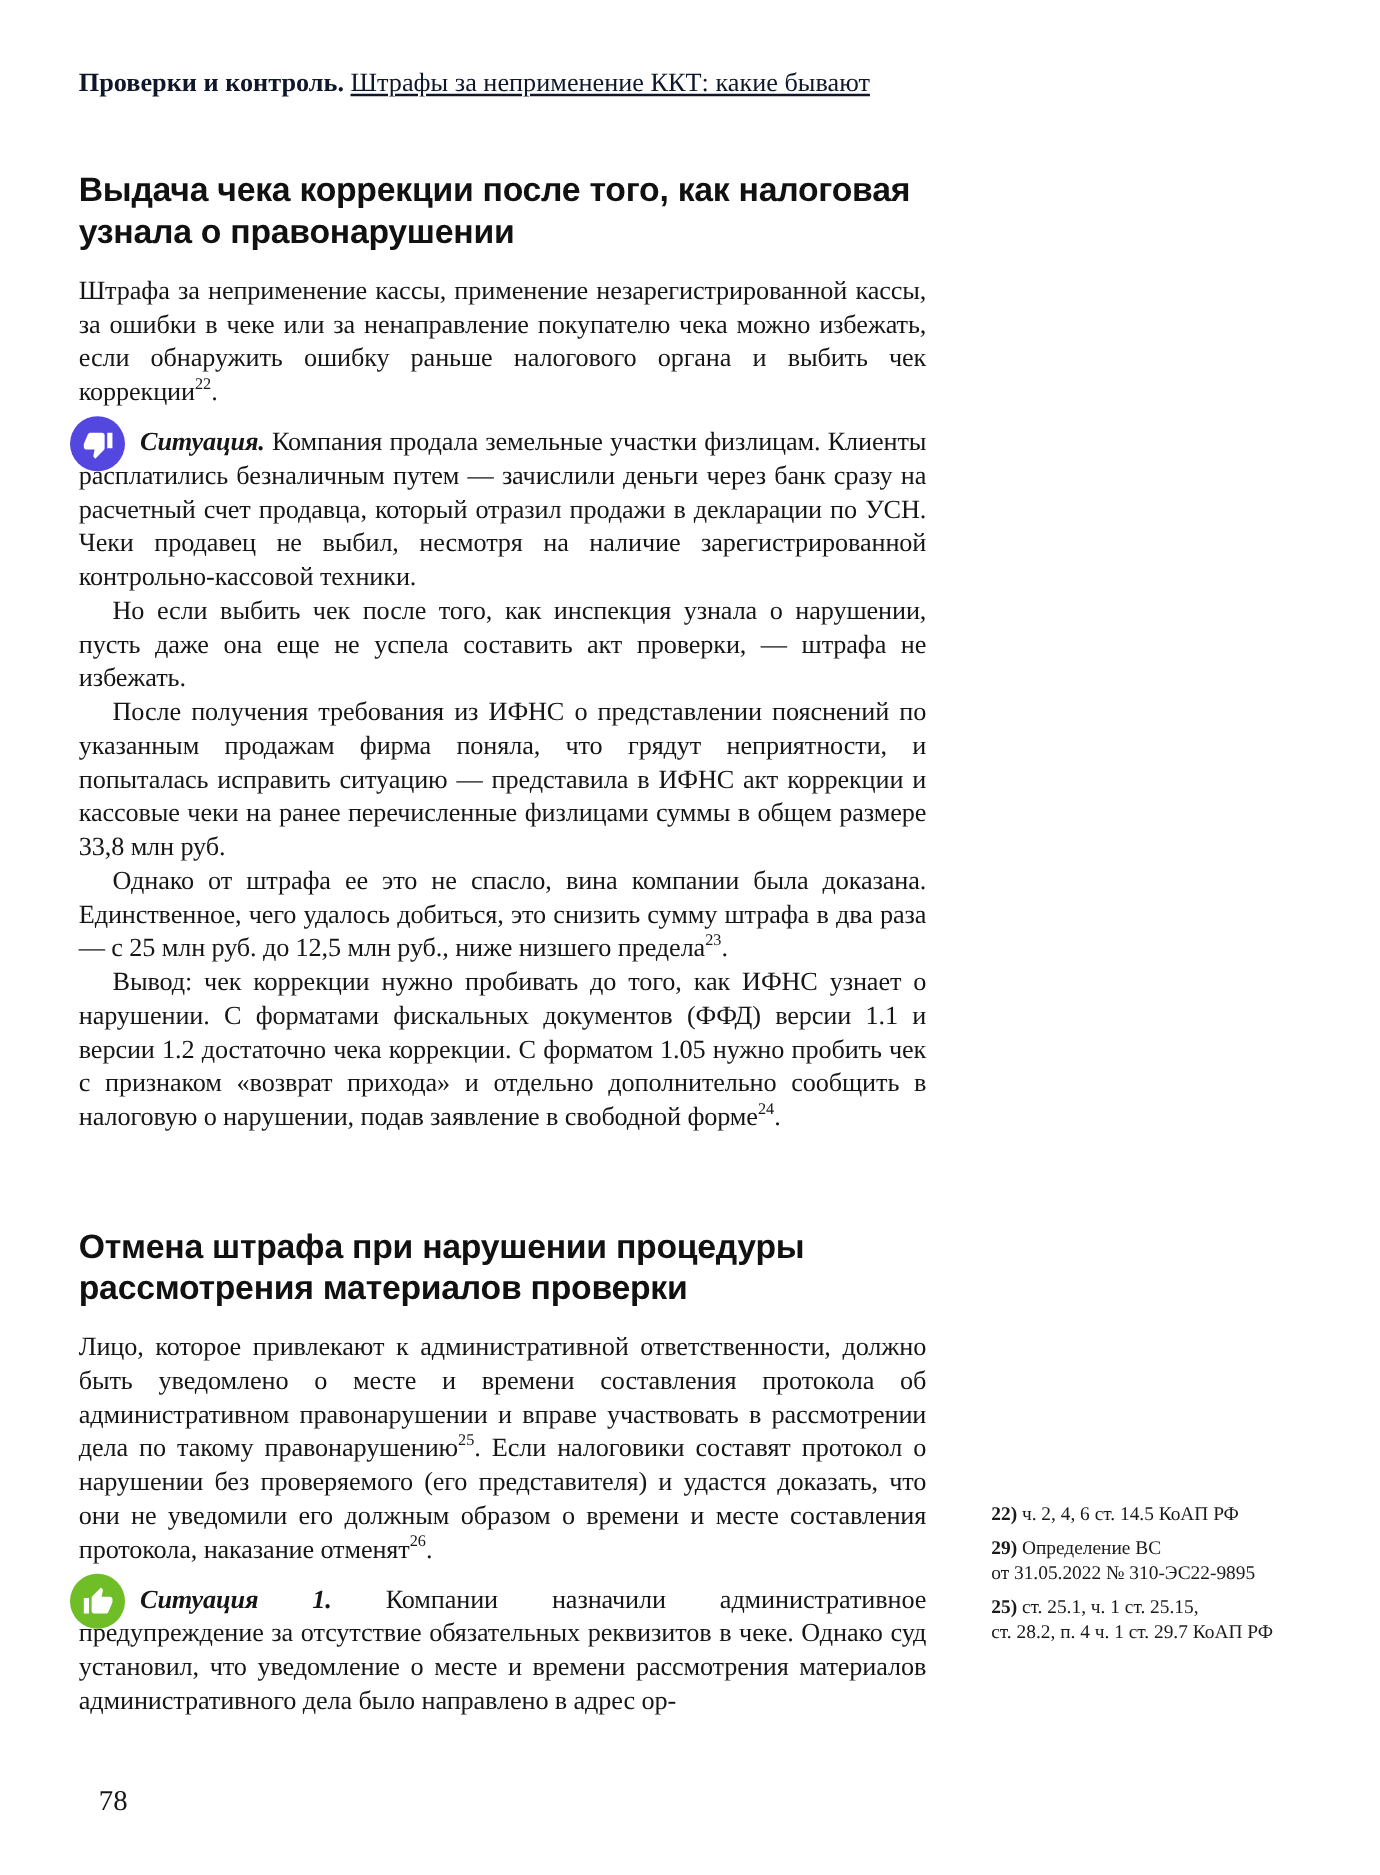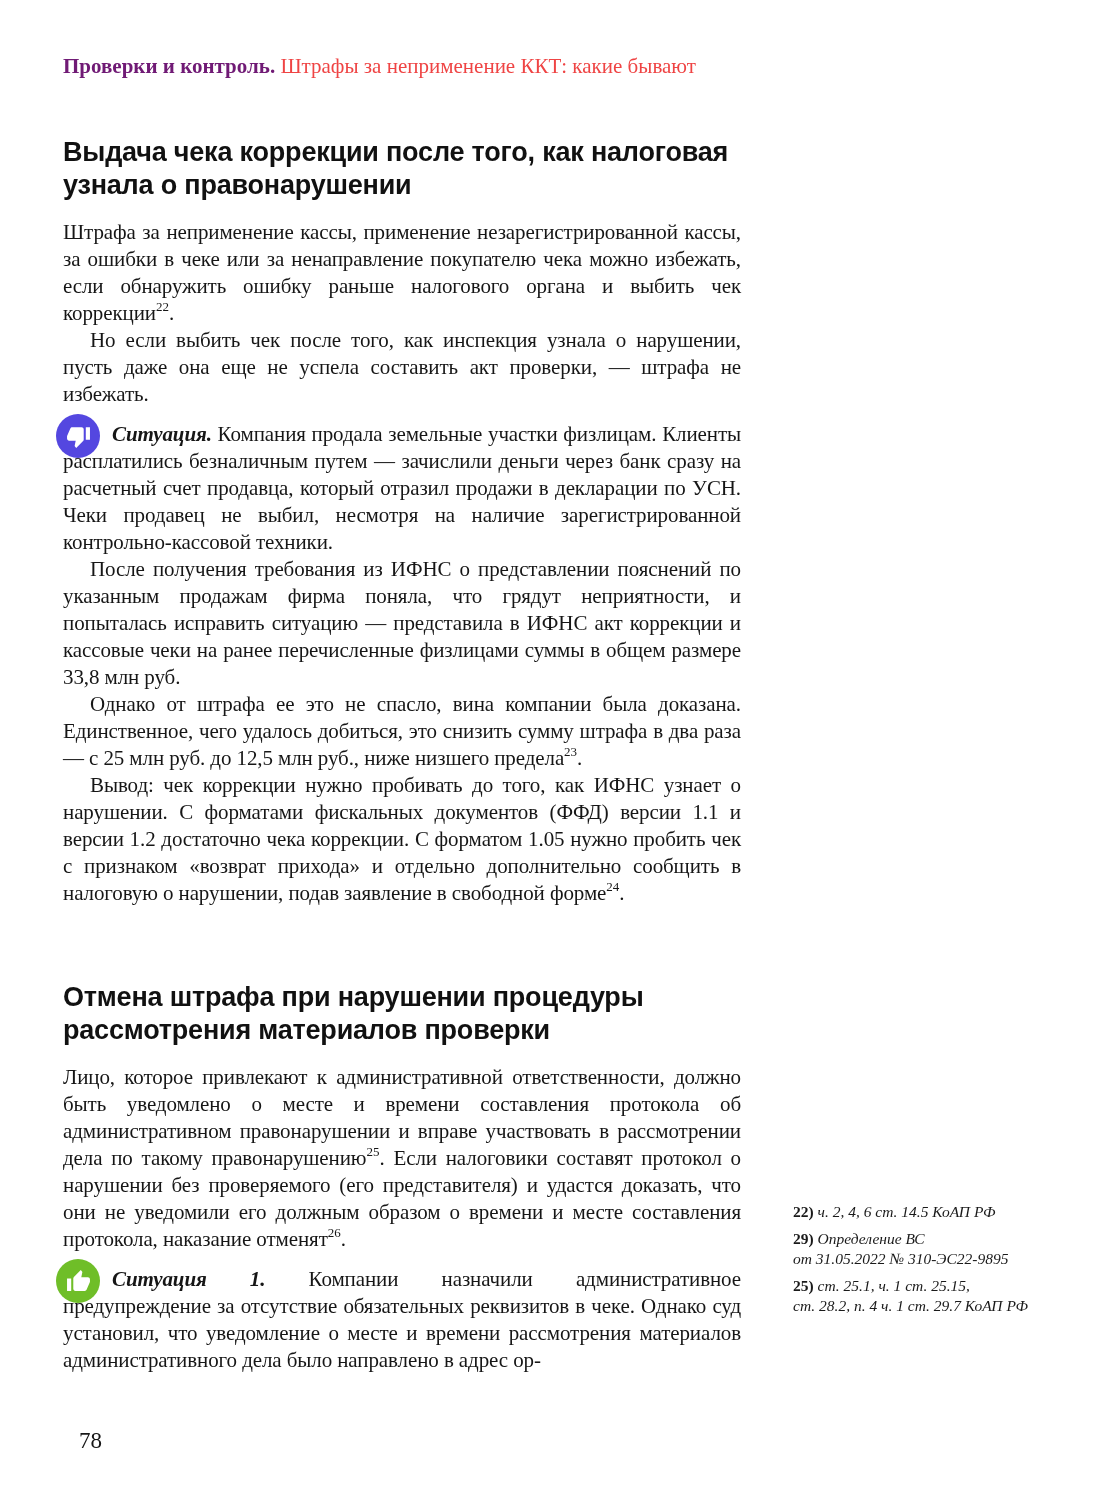--- a/index.html
+++ b/index.html
@@ -35,48 +35,48 @@
   .seg-b  { font-weight:normal; }
   .seg-bi { font-weight:bold; font-style:italic; }
   sup { font-size:13px; line-height:0; position:relative; top:-1px; vertical-align:super; letter-spacing:0; }
   
   .footnotes {
     position:absolute; left:793px; top:1202px; width:256px;
     font-size:15.5px; line-height:20px; color:#1a1a1a;
   }
   .fn { margin-bottom:7px; }
   .fn b { font-weight:bold;margin-top:44px; }
-  .fn .fn-text { white-space:pre-line;font-style:italic; }
+  .fn .fn-text { white-space:pre-line; }
   
   .pagenum { position:absolute; left:79px; top:1428px; font-size:23px; color:#161616; }
 </style>
 </head>
 <body>
 
 <div class="page">
 
   <div class="runhead">
-    <span class="rh-section" style="color: #701a75;">Проверки и контроль.</span>
-    <span class="rh-article" style="color: #ef4444;">Штрафы за неприменение ККТ: какие бывают</span>
+    <span class="rh-section" style="color: #0f172a;">Проверки и контроль.</span>
+    <span class="rh-article" style="color: #0f172a; text-decoration: underline;">Штрафы за неприменение ККТ: какие бывают</span>
   </div>
 
   <section class="sec sec1">
     <h2 class="h">Выдача чека коррекции после того, как налоговая
 узнала о правонарушении</h2>
 
     <p class="body"><span>Штрафа за неприменение кассы, применение незарегистрированной кассы, за ошибки в чеке или за ненаправление покупателю чека можно избежать, если обнаружить ошибку раньше налогового органа и выбить чек коррекции</span><sup>22</sup><span>.</span></p>
-    <p class="body ind"><span>Но если выбить чек после того, как инспекция узнала о нарушении, пусть даже она еще не успела составить акт проверки, — штрафа не избежать.</span></p>
-
     <p class="body sit">
       <span class="sit-icon" style="background: rgb(84, 71, 224);">
         <svg width="25" height="25" viewBox="0 0 24 24" fill="#ffffff" aria-hidden="true">
           <path d="M15 3H6c-.83 0-1.54.5-1.84 1.22l-3.02 7.05c-.09.23-.14.47-.14.73v2c0 1.1.9 2 2 2h6.31l-.95 4.57-.03.32c0 .41.17.79.44 1.06L9.83 23l6.59-6.59c.36-.36.58-.86.58-1.41V5c0-1.1-.9-2-2-2zm4 0v12h4V3h-4z"></path>
         </svg>
       </span><span><span class="seg-bi">Ситуация.</span><span> Компания продала земельные участки физлицам. Клиенты расплатились безналичным путем — зачислили деньги через банк сразу на расчетный счет продавца, который отразил продажи в декларации по УСН. Чеки продавец не выбил, несмотря на наличие зарегистрированной контрольно-кассовой техники.</span></span>
     </p>
+
+    <p class="body ind"><span>Но если выбить чек после того, как инспекция узнала о нарушении, пусть даже она еще не успела составить акт проверки, — штрафа не избежать.</span></p>
 
     <p class="body ind"><span>После получения требования из ИФНС о представлении пояснений по указанным продажам фирма поняла, что грядут неприятности, и попыталась исправить ситуацию — представила в ИФНС акт коррекции и кассовые чеки на ранее перечисленные физлицами суммы в общем размере 33,8 млн руб.</span></p>
     <p class="body ind"><span>Однако от штрафа ее это не спасло, вина компании была доказана. Единственное, чего удалось добиться, это снизить сумму штрафа в два раза — с 25 млн руб. до 12,5 млн руб., ниже низшего предела</span><sup>23</sup><span>.</span></p>
     <p class="body ind"><span class="seg-b">Вывод:</span><span> чек коррекции нужно пробивать до того, как ИФНС узнает о нарушении. С форматами фискальных документов (ФФД) версии 1.1 и версии 1.2 достаточно чека коррекции. С форматом 1.05 нужно пробить чек с признаком «возврат прихода» и отдельно дополнительно сообщить в налоговую о нарушении, подав заявление в свободной форме</span><sup>24</sup><span>.</span></p>
   </section>
 
   <section class="sec sec2">
     <h2 class="h">Отмена штрафа при нарушении процедуры
 рассмотрения материалов проверки</h2>
 

